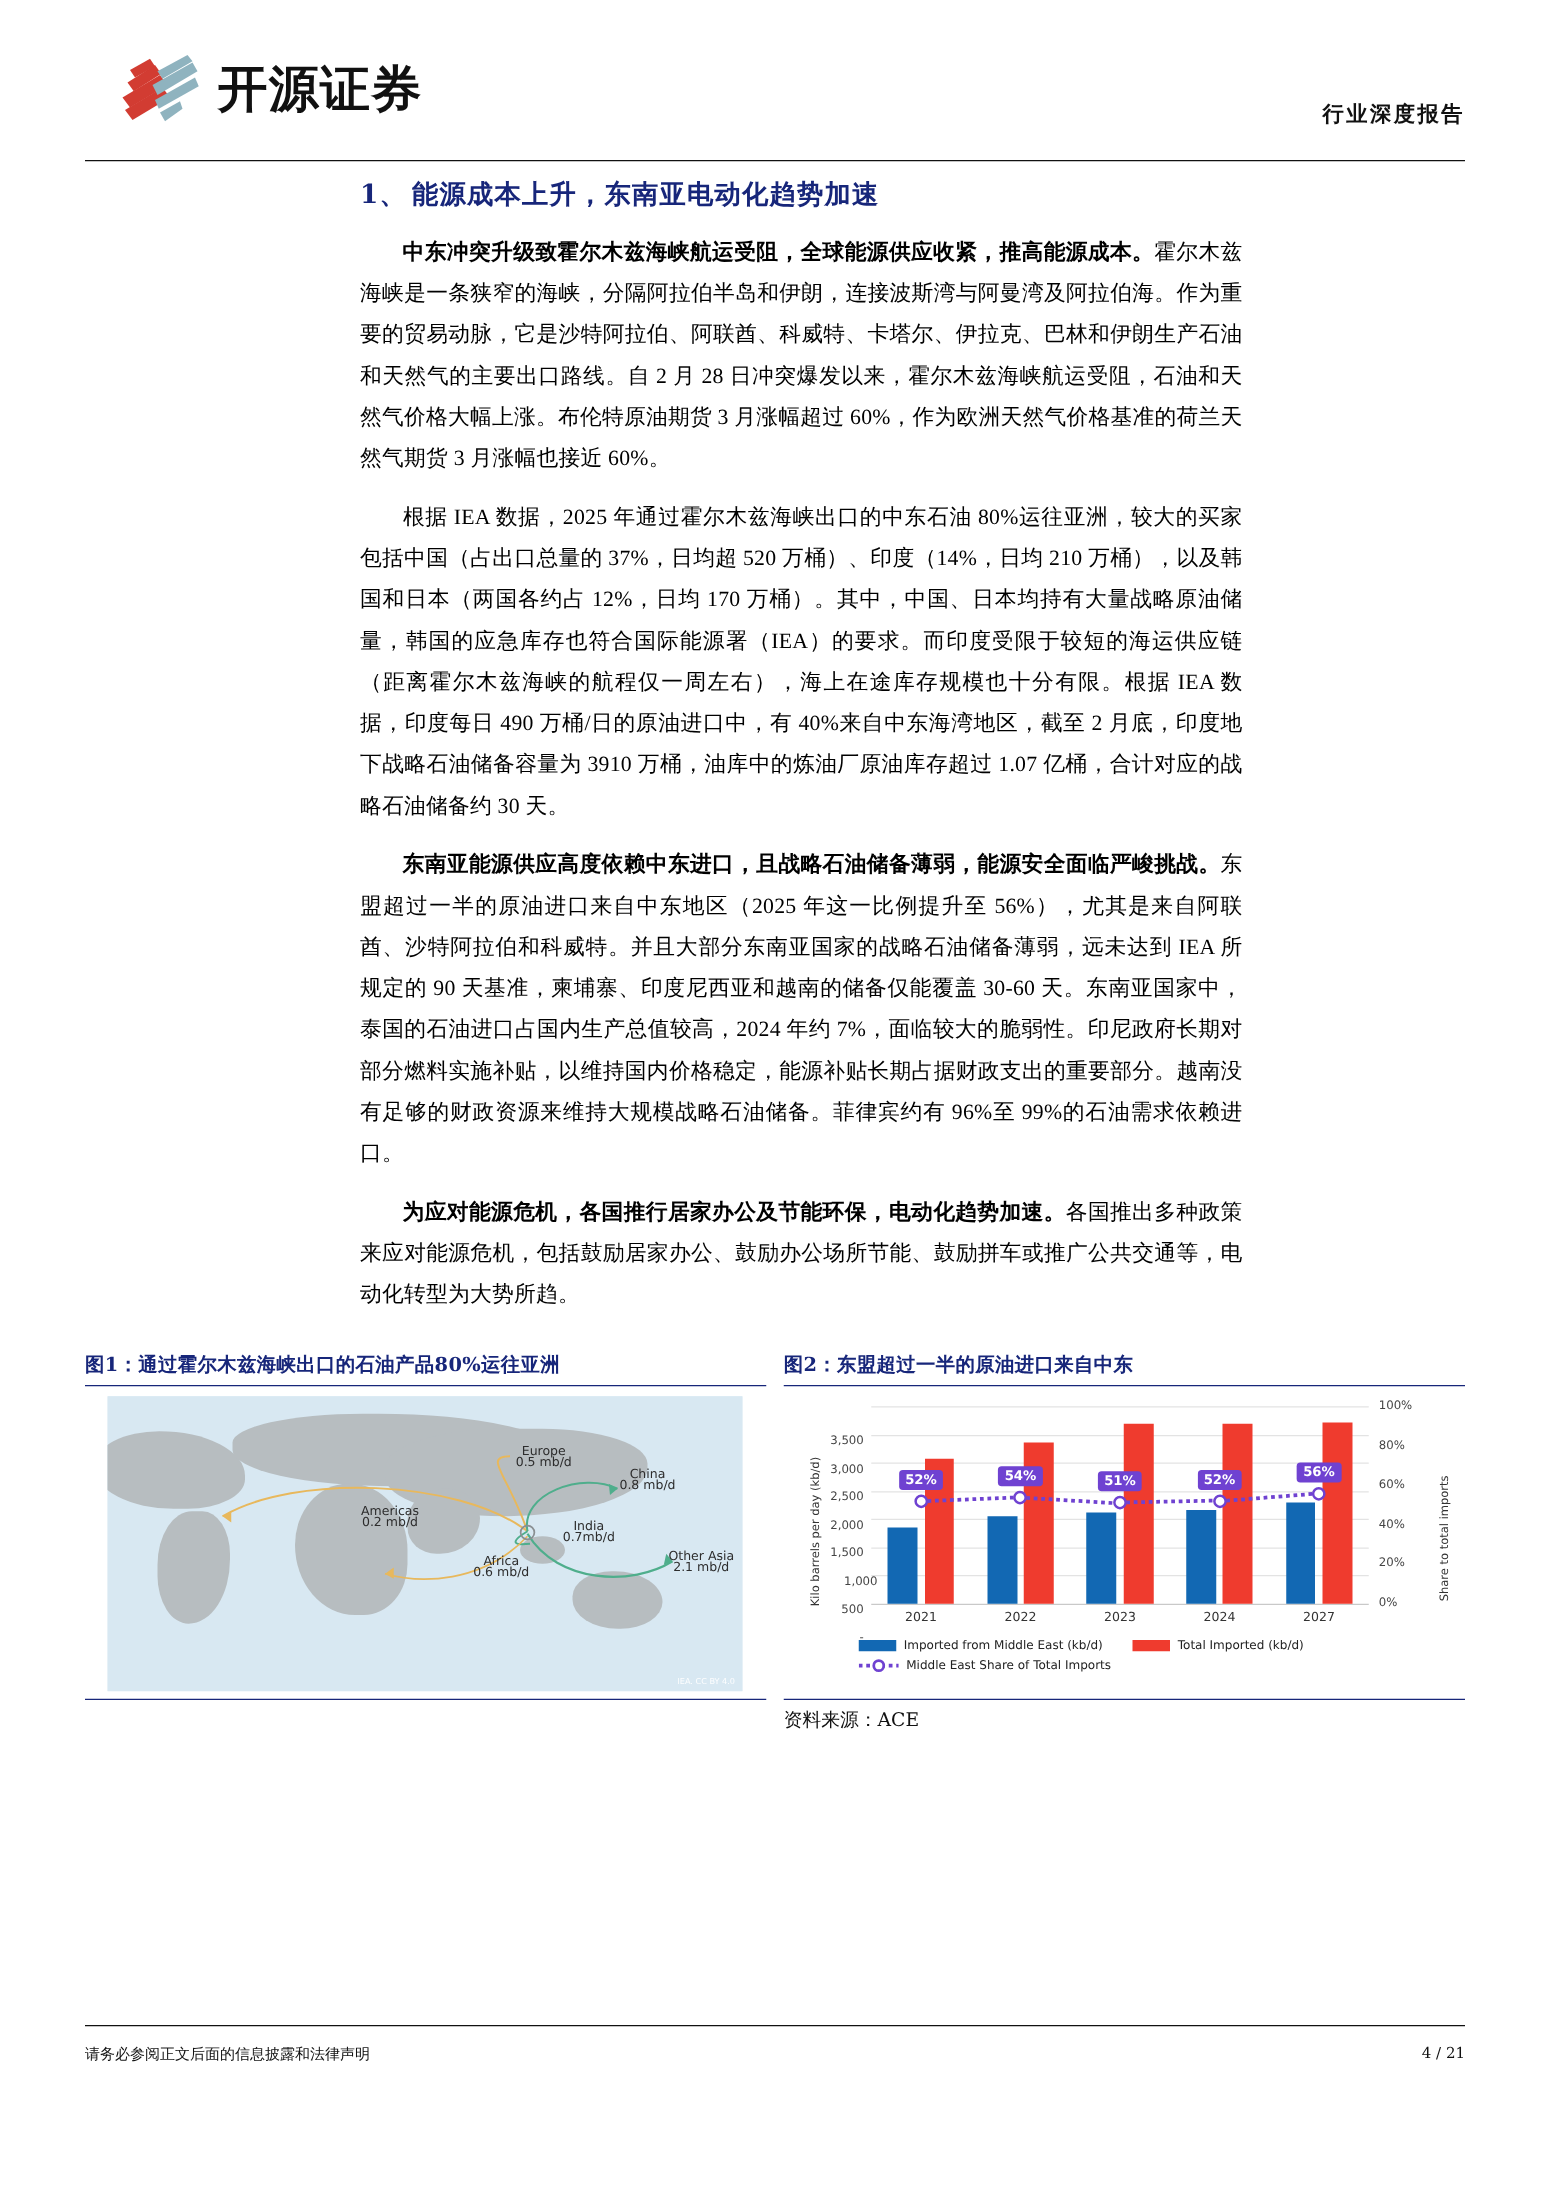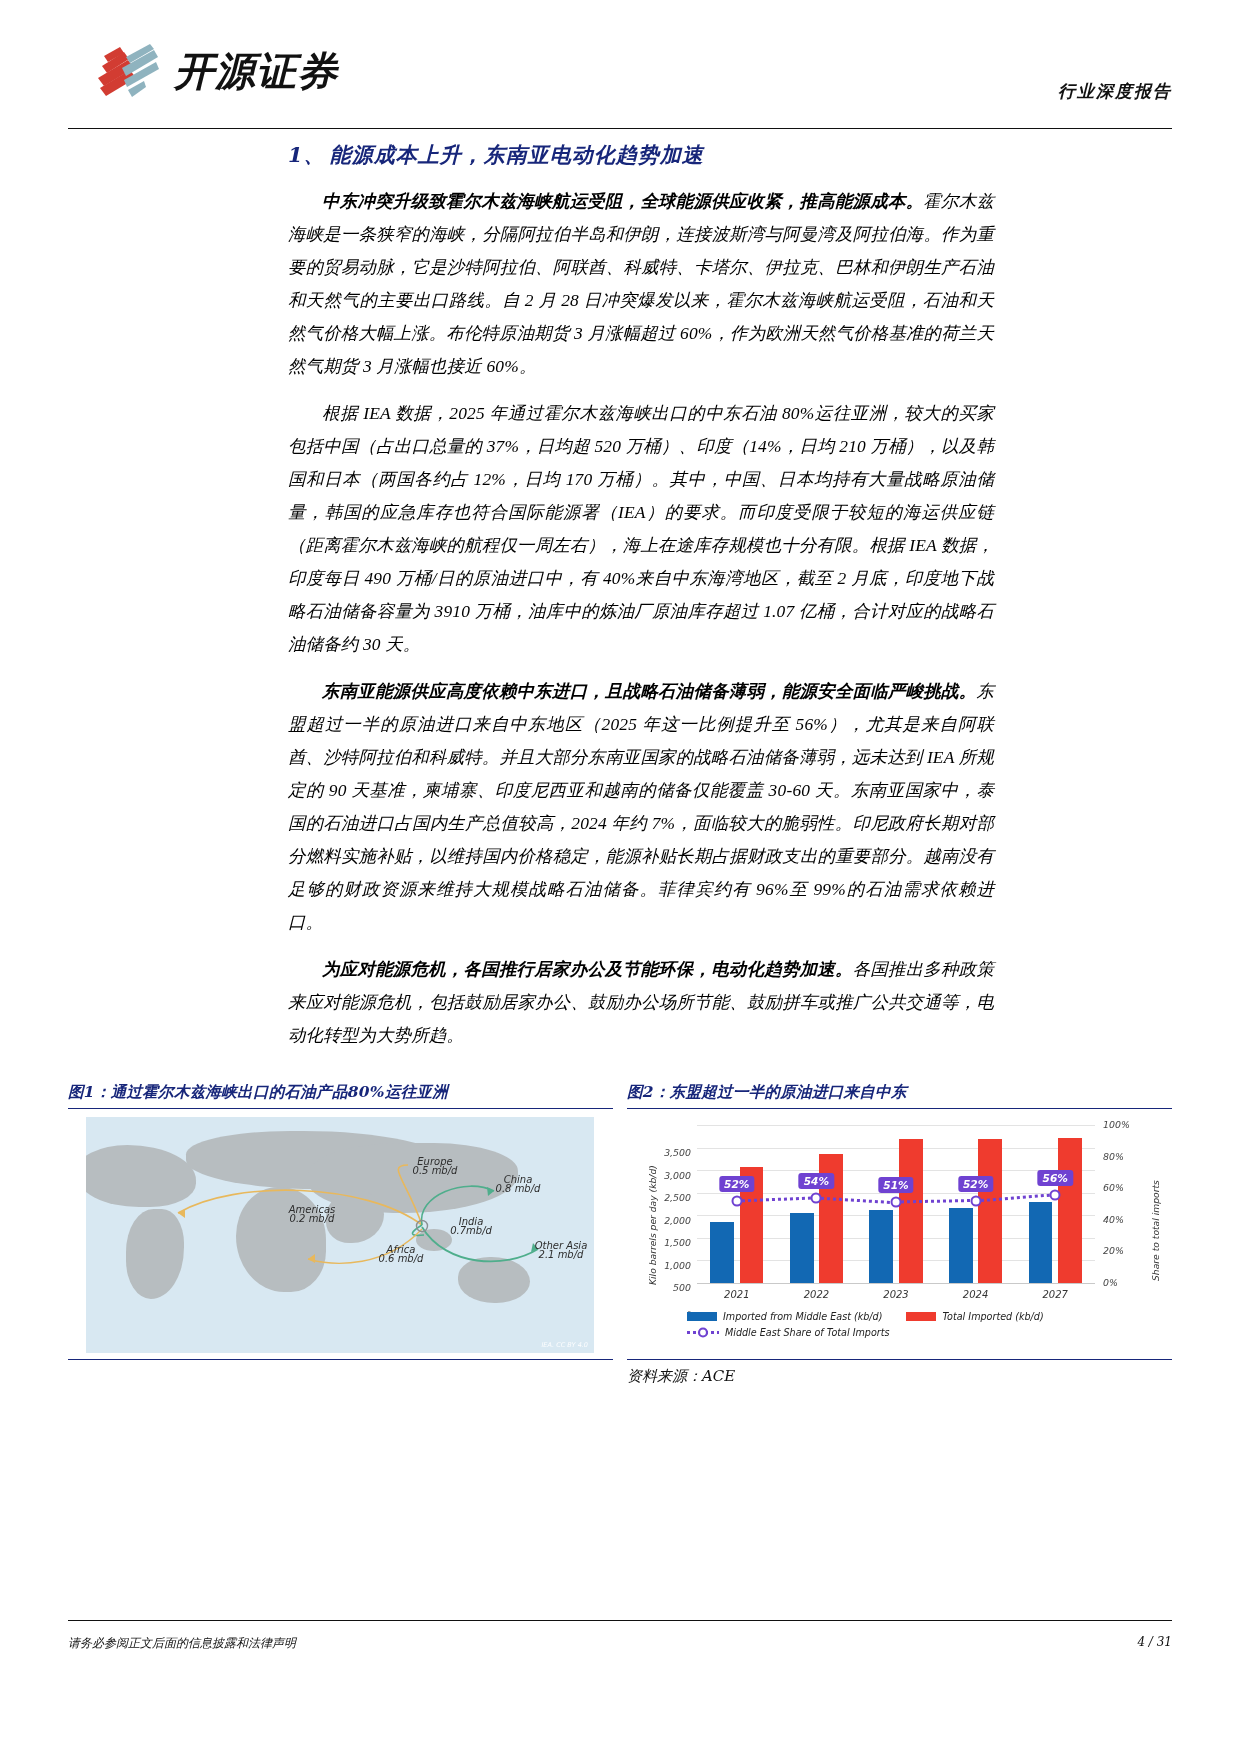--- a/index.html
+++ b/index.html
@@ -5,21 +5,21 @@
   * { box-sizing: border-box; }
   html, body { margin:0; padding:0; }
   body {
     width:1240px; height:1753px;
     background:#ffffff;
     font-family:"Liberation Serif", serif;
     color:#000;
     position:relative;
     overflow:hidden;
   }
-  .page { position:relative; width:1240px; height:1753px;font-style:italic; }
+  .page { position:relative; width:1240px; height:1753px; }
 
   
   .header { position:absolute; left:68px; top:24px; width:1104px; height:104px; }
   .logo-wrap { position:absolute; left:20px; top:14px; display:flex; align-items:center; gap:14px; }
   .logo-mark { width:72px; height:66px; position:relative; }
   .logo-text { font-family:"DejaVu Sans", sans-serif; font-weight:bold; font-size:40px; letter-spacing:1px; color:#111; }
   .hdr-right {
     position:absolute; right:0; top:56px;
     font-family:"DejaVu Serif", serif; font-weight:bold; font-size:17px; color:#111;
     letter-spacing:2px;
@@ -278,21 +278,21 @@
                 <div class="xtick" style="left: 261px; top: 174px;">2023</div>
                 <div class="xtick" style="left: 340.6px; top: 174px;">2024</div>
                 <div class="xtick" style="left: 420.2px; top: 174px;">2027</div>
               </div>
             <div id="yticks">
                 <div class="ytick" style="left: 14px; top: 4px;">3,500</div>
                 <div class="ytick" style="left: 14px; top: 26.5714px;">3,000</div>
                 <div class="ytick" style="left: 14px; top: 49.1429px;">2,500</div>
                 <div class="ytick" style="left: 14px; top: 71.7143px;">2,000</div>
                 <div class="ytick" style="left: 14px; top: 94.2857px;">1,500</div>
-                <div class="ytick" style="left: 14px; top: 116.857px;">1,000</div>
+                <div class="ytick" style="left: 25px; top: 116.857px;">1,000</div>
                 <div class="ytick" style="left: 14px; top: 139.429px;">500</div>
                 <div class="ytick" style="left: 14px; top: 162px;">-</div>
               </div>
             <div id="y2ticks">
                 <div class="y2tick" style="left: 468px; top: 4px;">100%</div>
                 <div class="y2tick" style="left: 468px; top: 35.6px;">80%</div>
                 <div class="y2tick" style="left: 468px; top: 67.2px;">60%</div>
                 <div class="y2tick" style="left: 468px; top: 98.8px;">40%</div>
                 <div class="y2tick" style="left: 468px; top: 130.4px;">20%</div>
                 <div class="y2tick" style="left: 468px; top: 162px;">0%</div>
@@ -326,17 +326,17 @@
         <div class="fig-src">资料来源：ACE</div>
       </div>
 
     </div>
   </div>
 
   <div class="footer">
     <div class="ft-rule"></div>
     <div class="ft-inner">
       <span>请务必参阅正文后面的信息披露和法律声明</span>
-      <span>4 / 31</span>
+      <span>4 / 21</span>
     </div>
   </div>
 
 </div>
 
 </body></html>

